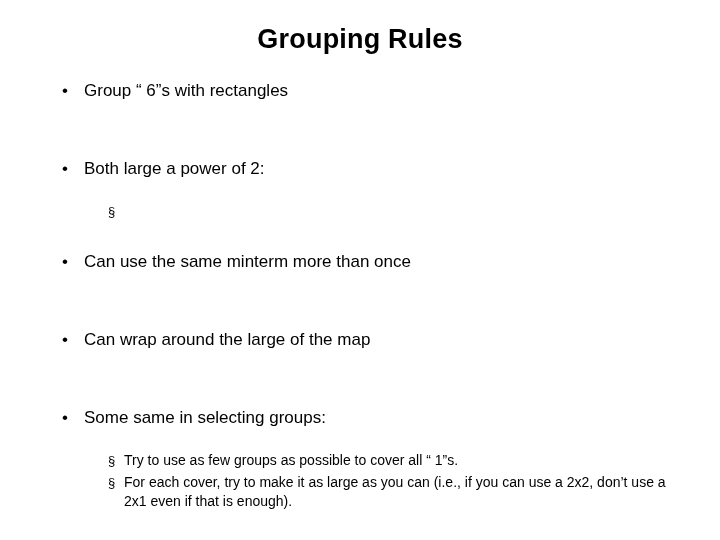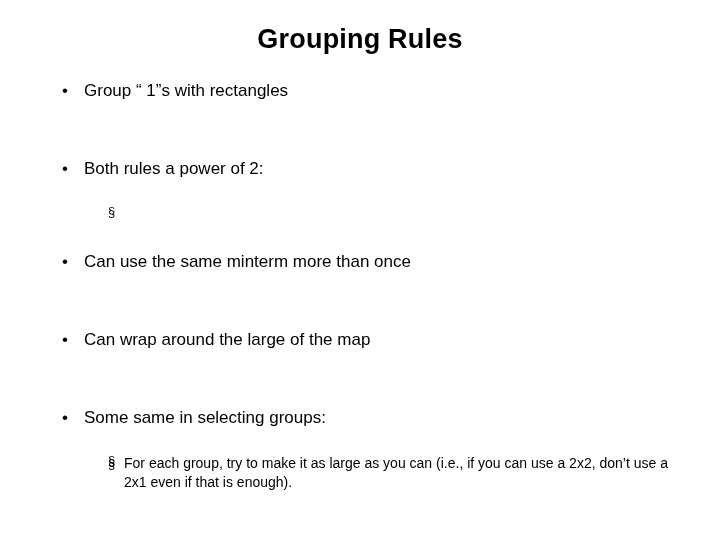--- a/index.html
+++ b/index.html
@@ -75,28 +75,28 @@
 <body>
 
 <div class="slide">
 
   <div class="slide-title">Grouping Rules</div>
 
   <div class="body-block">
 
     <div class="bullet-l1">
       <span class="marker">•</span>
-      <span>Group “ 1”s with rectangles</span>
+      <span>Group “ 6”s with rectangles</span>
     </div>
 
     <div class="sp-47"></div>
 
     <div class="bullet-l1">
       <span class="marker">•</span>
-      <span>Both rules a power of 2:</span>
+      <span>Both large a power of 2:</span>
     </div>
 
     <div class="sp-13"></div>
 
     <div class="bullet-l2">
       <span class="marker">§</span>
     </div>
 
     <div class="sp-46"></div>
 
@@ -116,21 +116,22 @@
 
     <div class="bullet-l1">
       <span class="marker">•</span>
       <span>Some same in selecting groups:</span>
     </div>
 
     <div class="sp-13"></div>
 
     <div class="bullet-l2">
       <span class="marker">§</span>
+      <span>Try to use as few groups as possible to cover all “ 1”s.</span>
     </div>
 
     <div class="bullet-l2">
       <span class="marker">§</span>
-      <span>For each group, try to make it as large as you can (i.e., if you can use a 2x2, don’t use a 2x1 even if that is enough).</span>
+      <span>For each cover, try to make it as large as you can (i.e., if you can use a 2x2, don’t use a 2x1 even if that is enough).</span>
     </div>
 
   </div>
 </div>
 
 </body></html>

